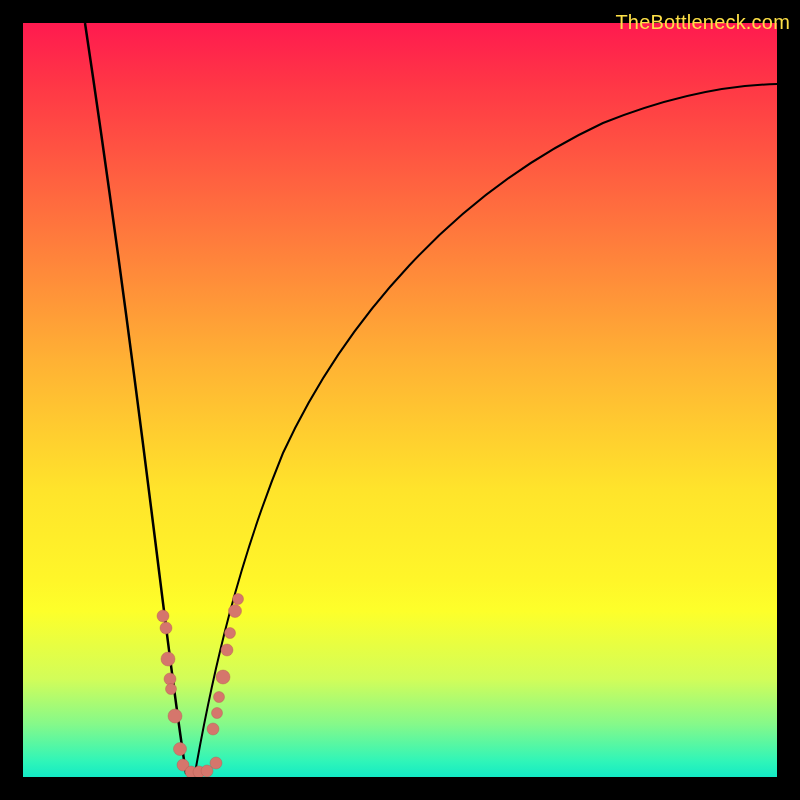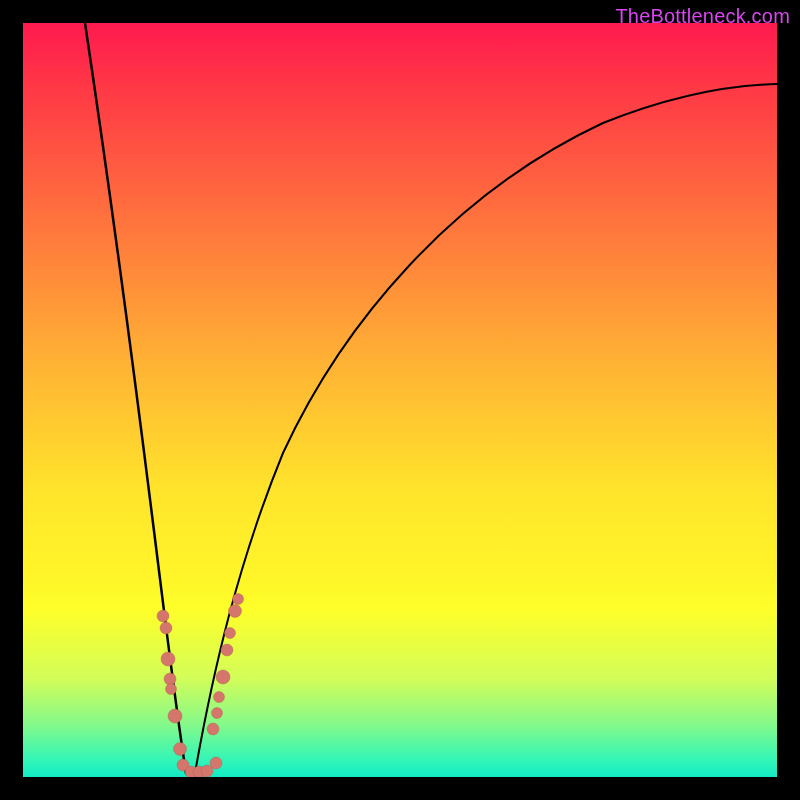--- a/index.html
+++ b/index.html
@@ -24,26 +24,26 @@
       #ffe42b 62%,
       #fff629 74%,
       #fdff2a 78%,
       #d2fd59 87%,
       #85f98a 93%,
       #2ef5b9 98%,
       #13eac5 100%);
   }
   .watermark {
     position: absolute;
-    top: 5px;
+    top: 11px;
     right: 10px;
     font-family: -apple-system, BlinkMacSystemFont, "Segoe UI", Arial, sans-serif;
     font-size: 20px;
     font-weight: 500;
-    color: #d946ef;
+    color: #fde047;
     letter-spacing: 0.2px;
   }
   svg.curve {
     position: absolute;
     left: 0;
     top: 0;
     width: 754px;
     height: 754px;
   }
   .dot {

